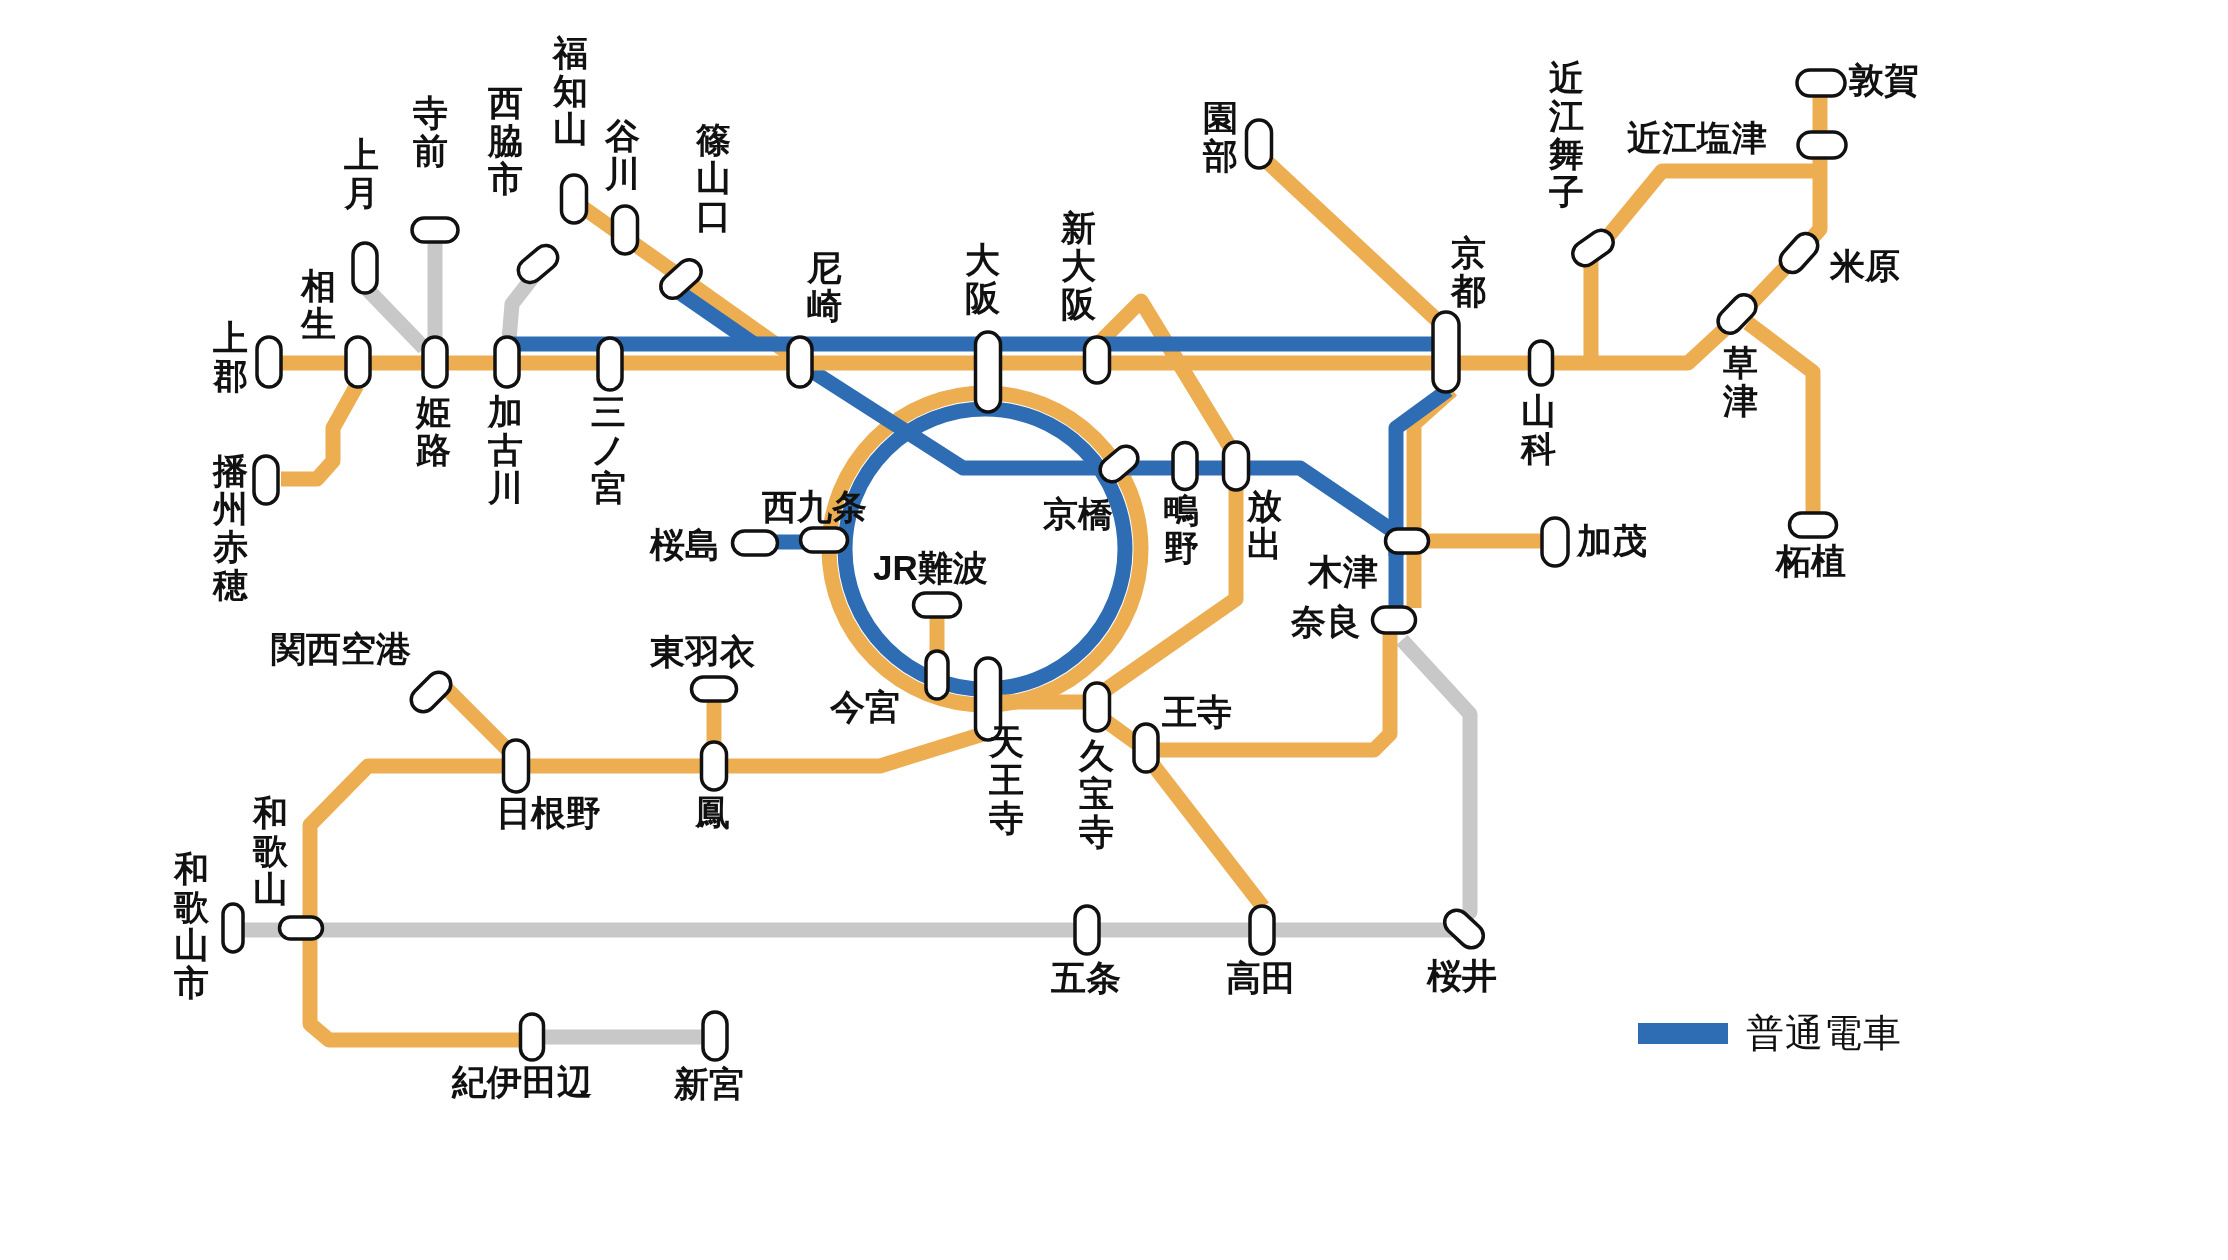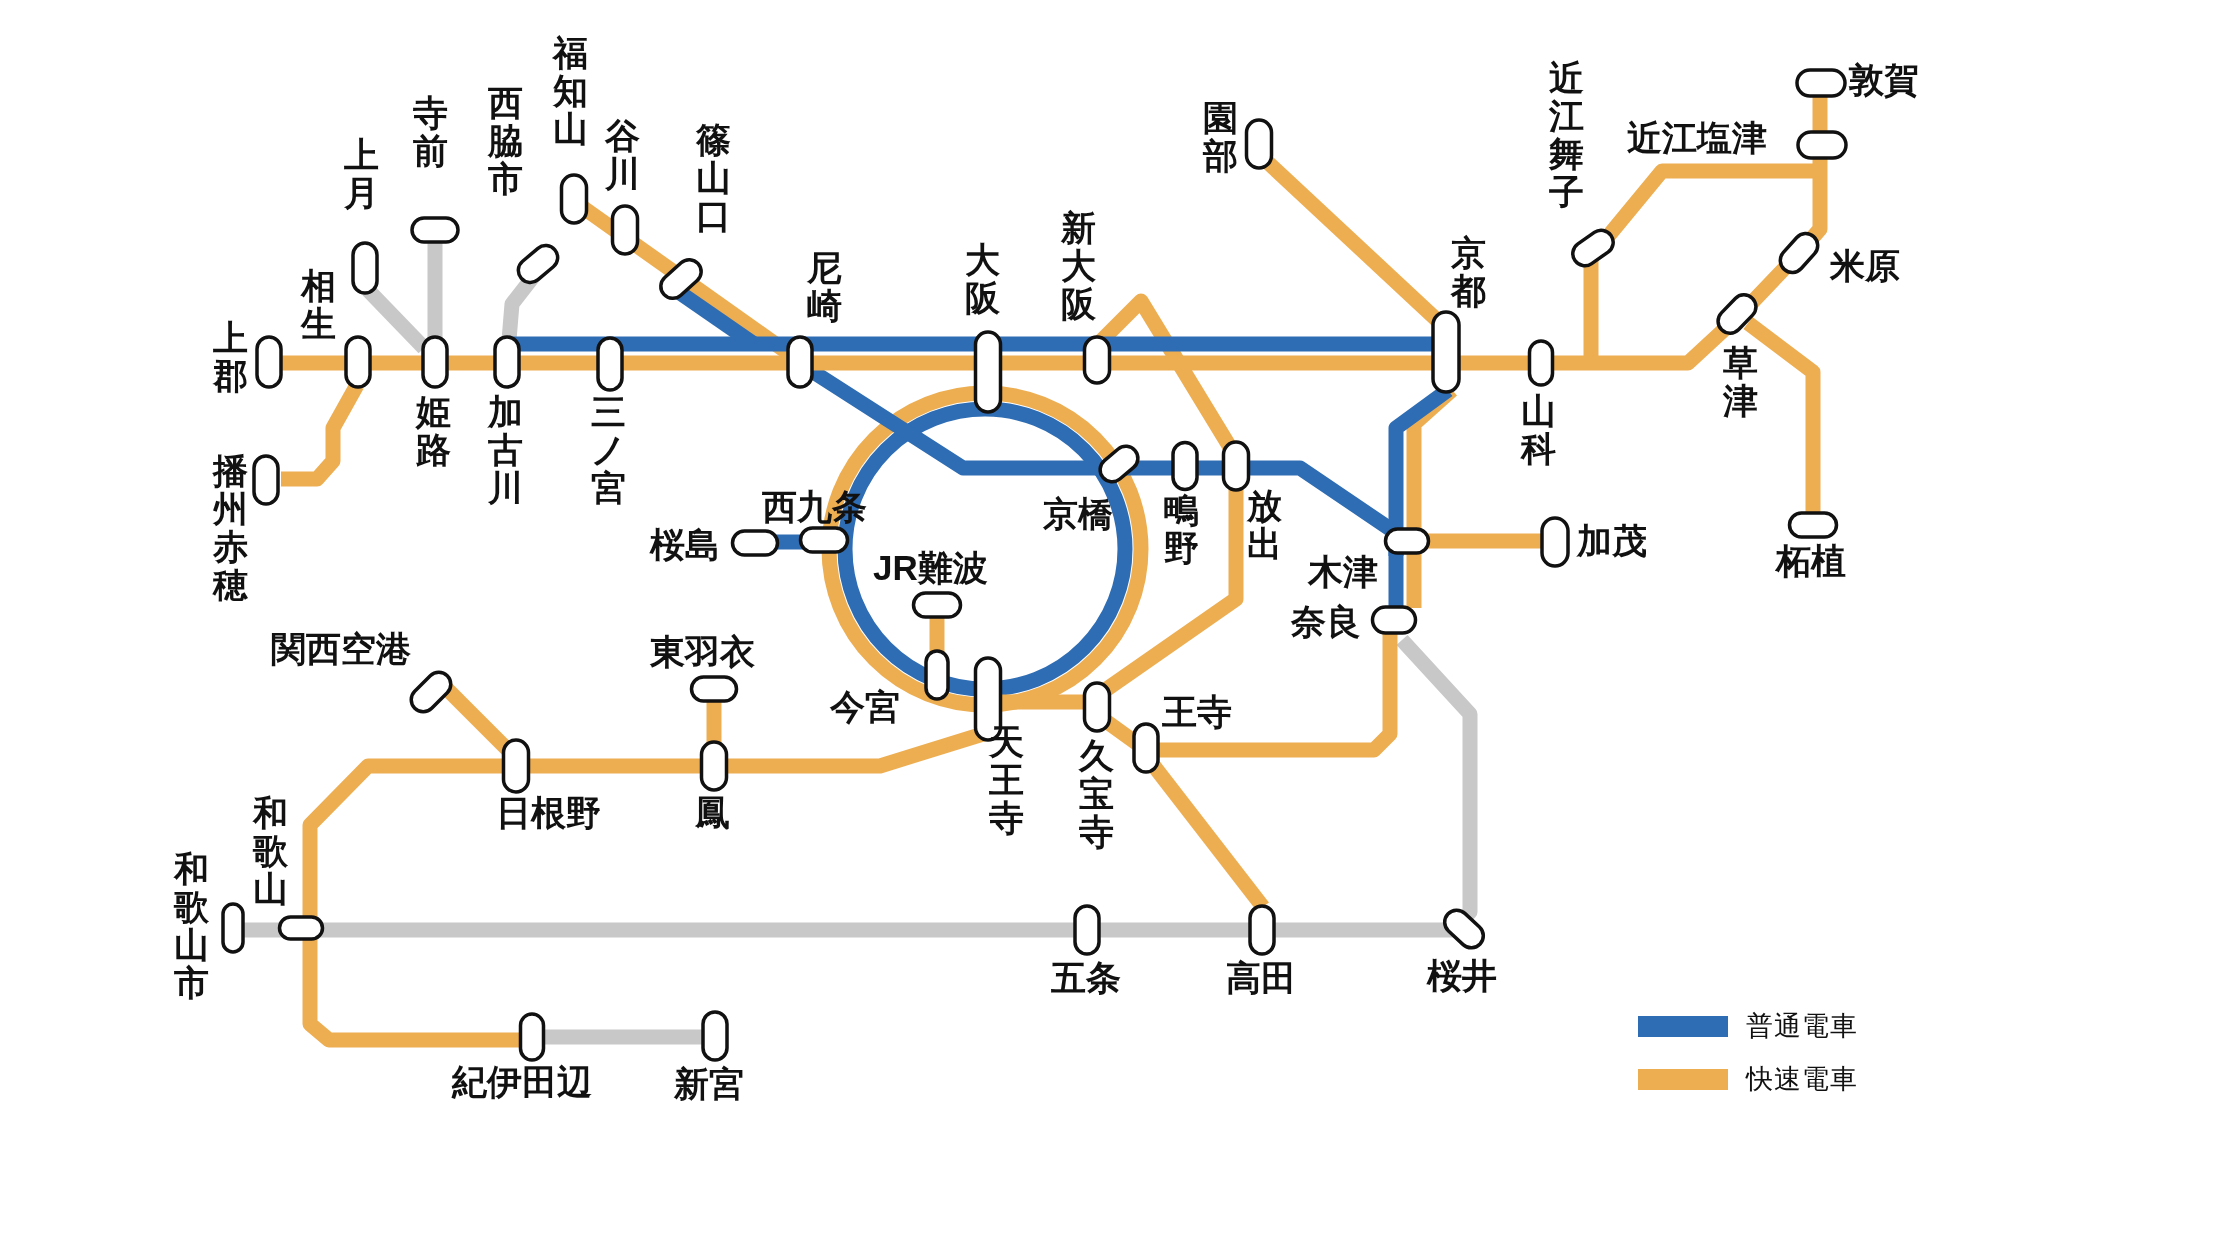--- a/index.html
+++ b/index.html
@@ -2,21 +2,21 @@
 <html><head>
 <meta charset="utf-8">
 <style>
   html,body{margin:0;padding:0;background:#ffffff;}
   .stage{position:relative;width:2228px;height:1260px;background:#fff;overflow:hidden;
          font-family:"Liberation Sans", sans-serif;}
   #rail-svg{position:absolute;left:0;top:0;}
   .legend{position:absolute;left:1638px;top:1008px;display:flex;flex-direction:column;gap:17px;}
   .legend-row{display:flex;align-items:center;gap:18px;}
   .legend-swatch{width:90px;height:21px;display:inline-block;}
-  .legend-label{font-size:27px;color:#111;letter-spacing:1px;white-space:nowrap;}
+  .legend-label{font-size:38px;color:#111;letter-spacing:1px;white-space:nowrap;}
 </style>
 </head>
 <body>
 
 <div class="stage">
   <svg id="rail-svg" width="2228" height="1260" viewBox="0 0 2228 1260">
       <polyline points="435,243 435,340" fill="none" stroke="#c8c8c8" stroke-width="15" stroke-linejoin="round"></polyline>
       <polyline points="424,348 368,290" fill="none" stroke="#c8c8c8" stroke-width="15" stroke-linejoin="round"></polyline>
       <polyline points="509,340 512,304 533,277" fill="none" stroke="#c8c8c8" stroke-width="15" stroke-linejoin="round"></polyline>
       <polyline points="233,930 1452,930 1470,912 1470,714 1402,640" fill="none" stroke="#c8c8c8" stroke-width="15" stroke-linejoin="round"></polyline>
@@ -140,18 +140,14 @@
       <text fill="#111111" font-size="35" font-weight="600" font-family="&quot;Liberation Sans&quot;, sans-serif" x="1051" y="989.75">五条</text>
       <text fill="#111111" font-size="35" font-weight="600" font-family="&quot;Liberation Sans&quot;, sans-serif" x="1226" y="989.75">高田</text>
       <text fill="#111111" font-size="35" font-weight="600" font-family="&quot;Liberation Sans&quot;, sans-serif" x="1427" y="987.75">桜井</text>
     </svg>
 
   <div class="legend">
     <div class="legend-row">
       <span class="legend-swatch" style="background: rgb(46, 109, 180);"></span>
       <span class="legend-label">普通電車</span>
     </div>
-    <div class="legend-row">
-      <span class="legend-swatch" style="background: rgb(237, 174, 82);"></span>
-      <span class="legend-label">快速電車</span>
-    </div>
   </div>
 </div>
 
 </body></html>

